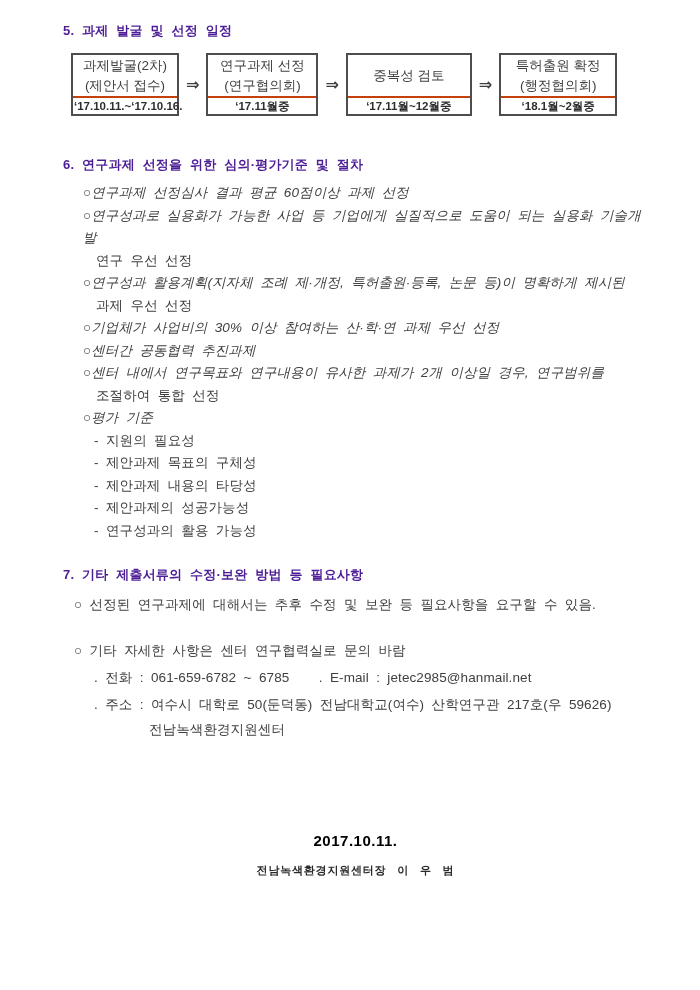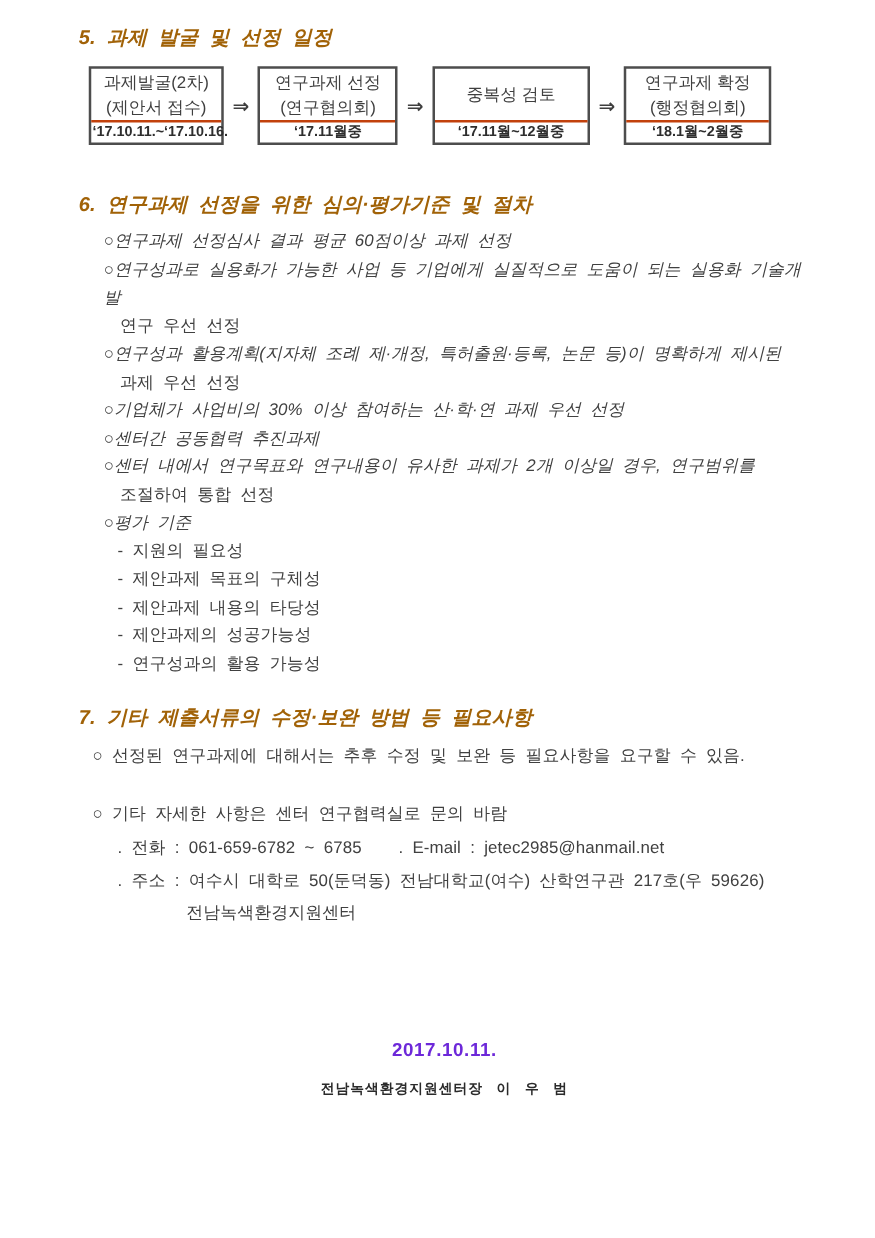--- a/index.html
+++ b/index.html
@@ -8,27 +8,26 @@
     position: relative;
     width: 700px;
     height: 990px;
     background: #ffffff;
     font-family: "Liberation Sans", "DejaVu Sans", sans-serif;
     color: #3f3f3f;
     overflow: hidden;
     padding: 22px 52px 0 63px;
   }
   .sec-title {
-    font-size: 16px;
+    font-size: 13px;
     font-weight: bold;
-    color: #a16207;
+    color: #4c1d95;
     letter-spacing: 0.2px;
     word-spacing: 4px;
     line-height: 18px;
-    font-style: italic;
   }
   
   .flowchart {
     margin-top: 13px;
     margin-left: 8px;
     display: flex;
     align-items: center;
   }
   .fc-box {
     border: 2px solid #4d4d4d;
@@ -85,21 +84,21 @@
   .s7-b1 { margin-top: 11px; padding-left: 11px; }
   .s7-b2 { margin-top: 27px; padding-left: 11px; }
   .s7-b3 { margin-top: 26px; padding-left: 11px; }
   .s7-contact { margin-top: 7px; padding-left: 31px; }
   .s7-org { margin-top: 5px; padding-left: 86px; }
   
   .footer { margin-top: 92px; text-align: center; }
   .footer-date {
     font-size: 15px;
     font-weight: bold;
-    color: #6d28d9;
+    color: #000000;
     letter-spacing: 0.5px;
   }
   .footer-signer {
     margin-top: 14px;
     font-size: 11px;
     font-weight: bold;
     color: #2a2a2a;
     letter-spacing: 0.8px;
     word-spacing: 7px;
   }
@@ -137,21 +136,21 @@
         <div class="fc-top">
           <div>중복성 검토</div>
         </div>
         <div class="fc-date">‘17.11월~12월중</div>
       </div>
 
       <div class="fc-arrow">⇒</div>
 
       <div class="fc-box w4">
         <div class="fc-top">
-          <div>연구과제 확정</div>
+          <div>특허출원 확정</div>
           <div>(행정협의회)</div>
         </div>
         <div class="fc-date">‘18.1월~2월중</div>
       </div>
     </div>
   </section>
 
   <section class="sec6">
     <h2 class="sec-title">6. 연구과제 선정을 위한 심의·평가기준 및 절차</h2>
     <div class="sec6-list">

